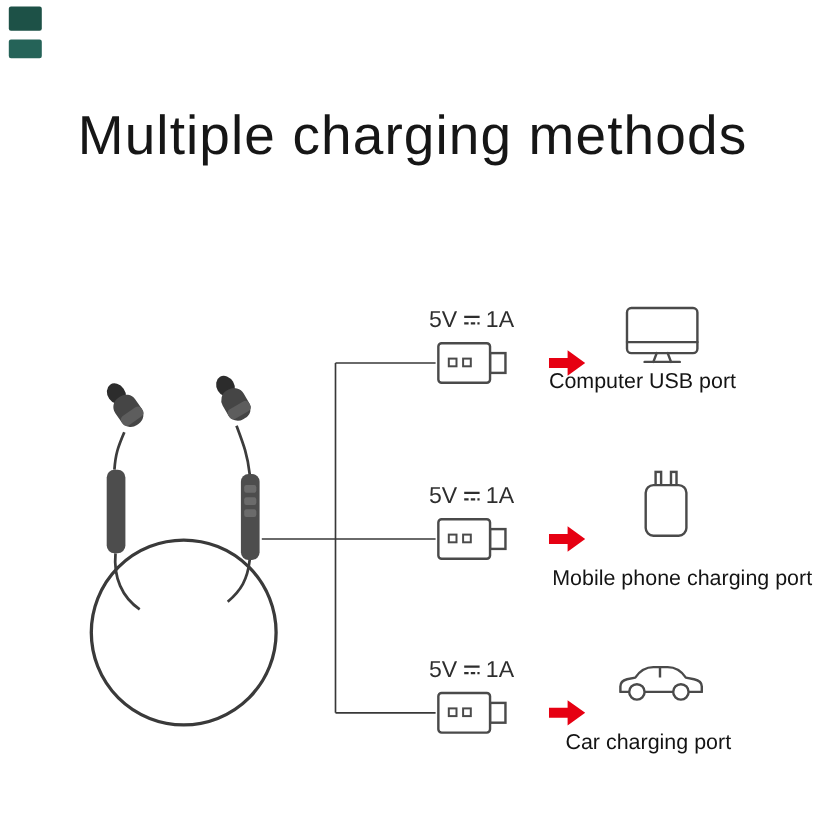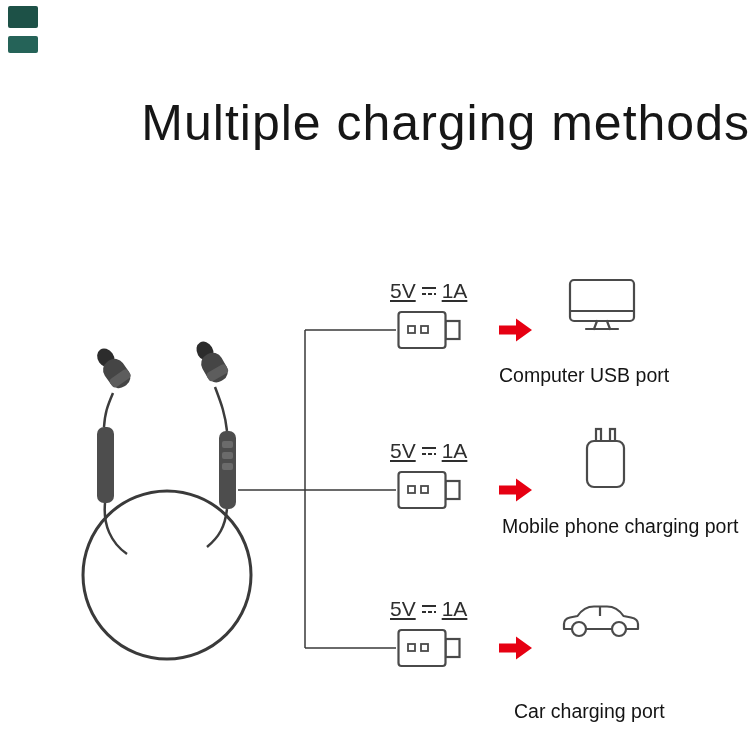--- a/index.html
+++ b/index.html
@@ -1,47 +1,47 @@
 <!DOCTYPE html>
 <html><head>
 <meta charset="utf-8">
 <style>
   * { box-sizing: border-box; margin: 0; padding: 0; }
   html,body { background:#fff; }
   body { width:750px; height:750px; font-family:"Liberation Sans", sans-serif; }
   .page { position:relative; width:750px; height:750px; background:#fff; overflow:hidden; }
   .abs { position:absolute; }
 
-  .title { left:0; top:94px; width:750px; text-align:right;
+  .title { left:0; top:94px; width:750px; text-align:center;
            font-size:50px; font-weight:400; letter-spacing:1px; color:#161616; }
 
   .badge1 { left:8px;  top:6px;  width:30px; height:22px; border-radius:2px; background:#1d5147; }
   .badge2 { left:8px;  top:36px; width:30px; height:17px; border-radius:2px; background:#256358; }
 
-  .spec { display:flex; align-items:center; gap:4px; font-size:21px; color:#2e2e2e;text-decoration:underline; }
+  .spec { display:flex; align-items:center; gap:4px; font-size:21px; color:#2e2e2e; }
   .spec1 { left:390px; top:279px; }
   .spec2 { left:390px; top:439px; }
   .spec3 { left:390px; top:597px; }
 
   .usb1 { left:397px; top:310px; }
   .usb2 { left:397px; top:470px; }
   .usb3 { left:397px; top:628px; }
 
   .arr1 { left:499px; top:317px; }
   .arr2 { left:499px; top:477px; }
   .arr3 { left:499px; top:635px; }
 
   .dev1 { left:568px; top:278px; }
   .dev2 { left:584px; top:427px; }
   .dev3 { left:560px; top:597px; }
 
   .label { font-size:19.5px; color:#141414; }
-  .lab1 { left:499px; top:364px; width:240px; }
+  .lab1 { left:499px; top:336px; width:240px; }
   .lab2 { left:502px; top:506px; width:256px; line-height:2.15; }
-  .lab3 { left:514px; top:700px; width:220px; }
+  .lab3 { left:514px; top:664px; width:220px; }
 
   svg { display:block; }
 </style>
 </head>
 <body>
 
 <div class="page">
 
   <div class="abs badge1"></div>
   <div class="abs badge2"></div>

